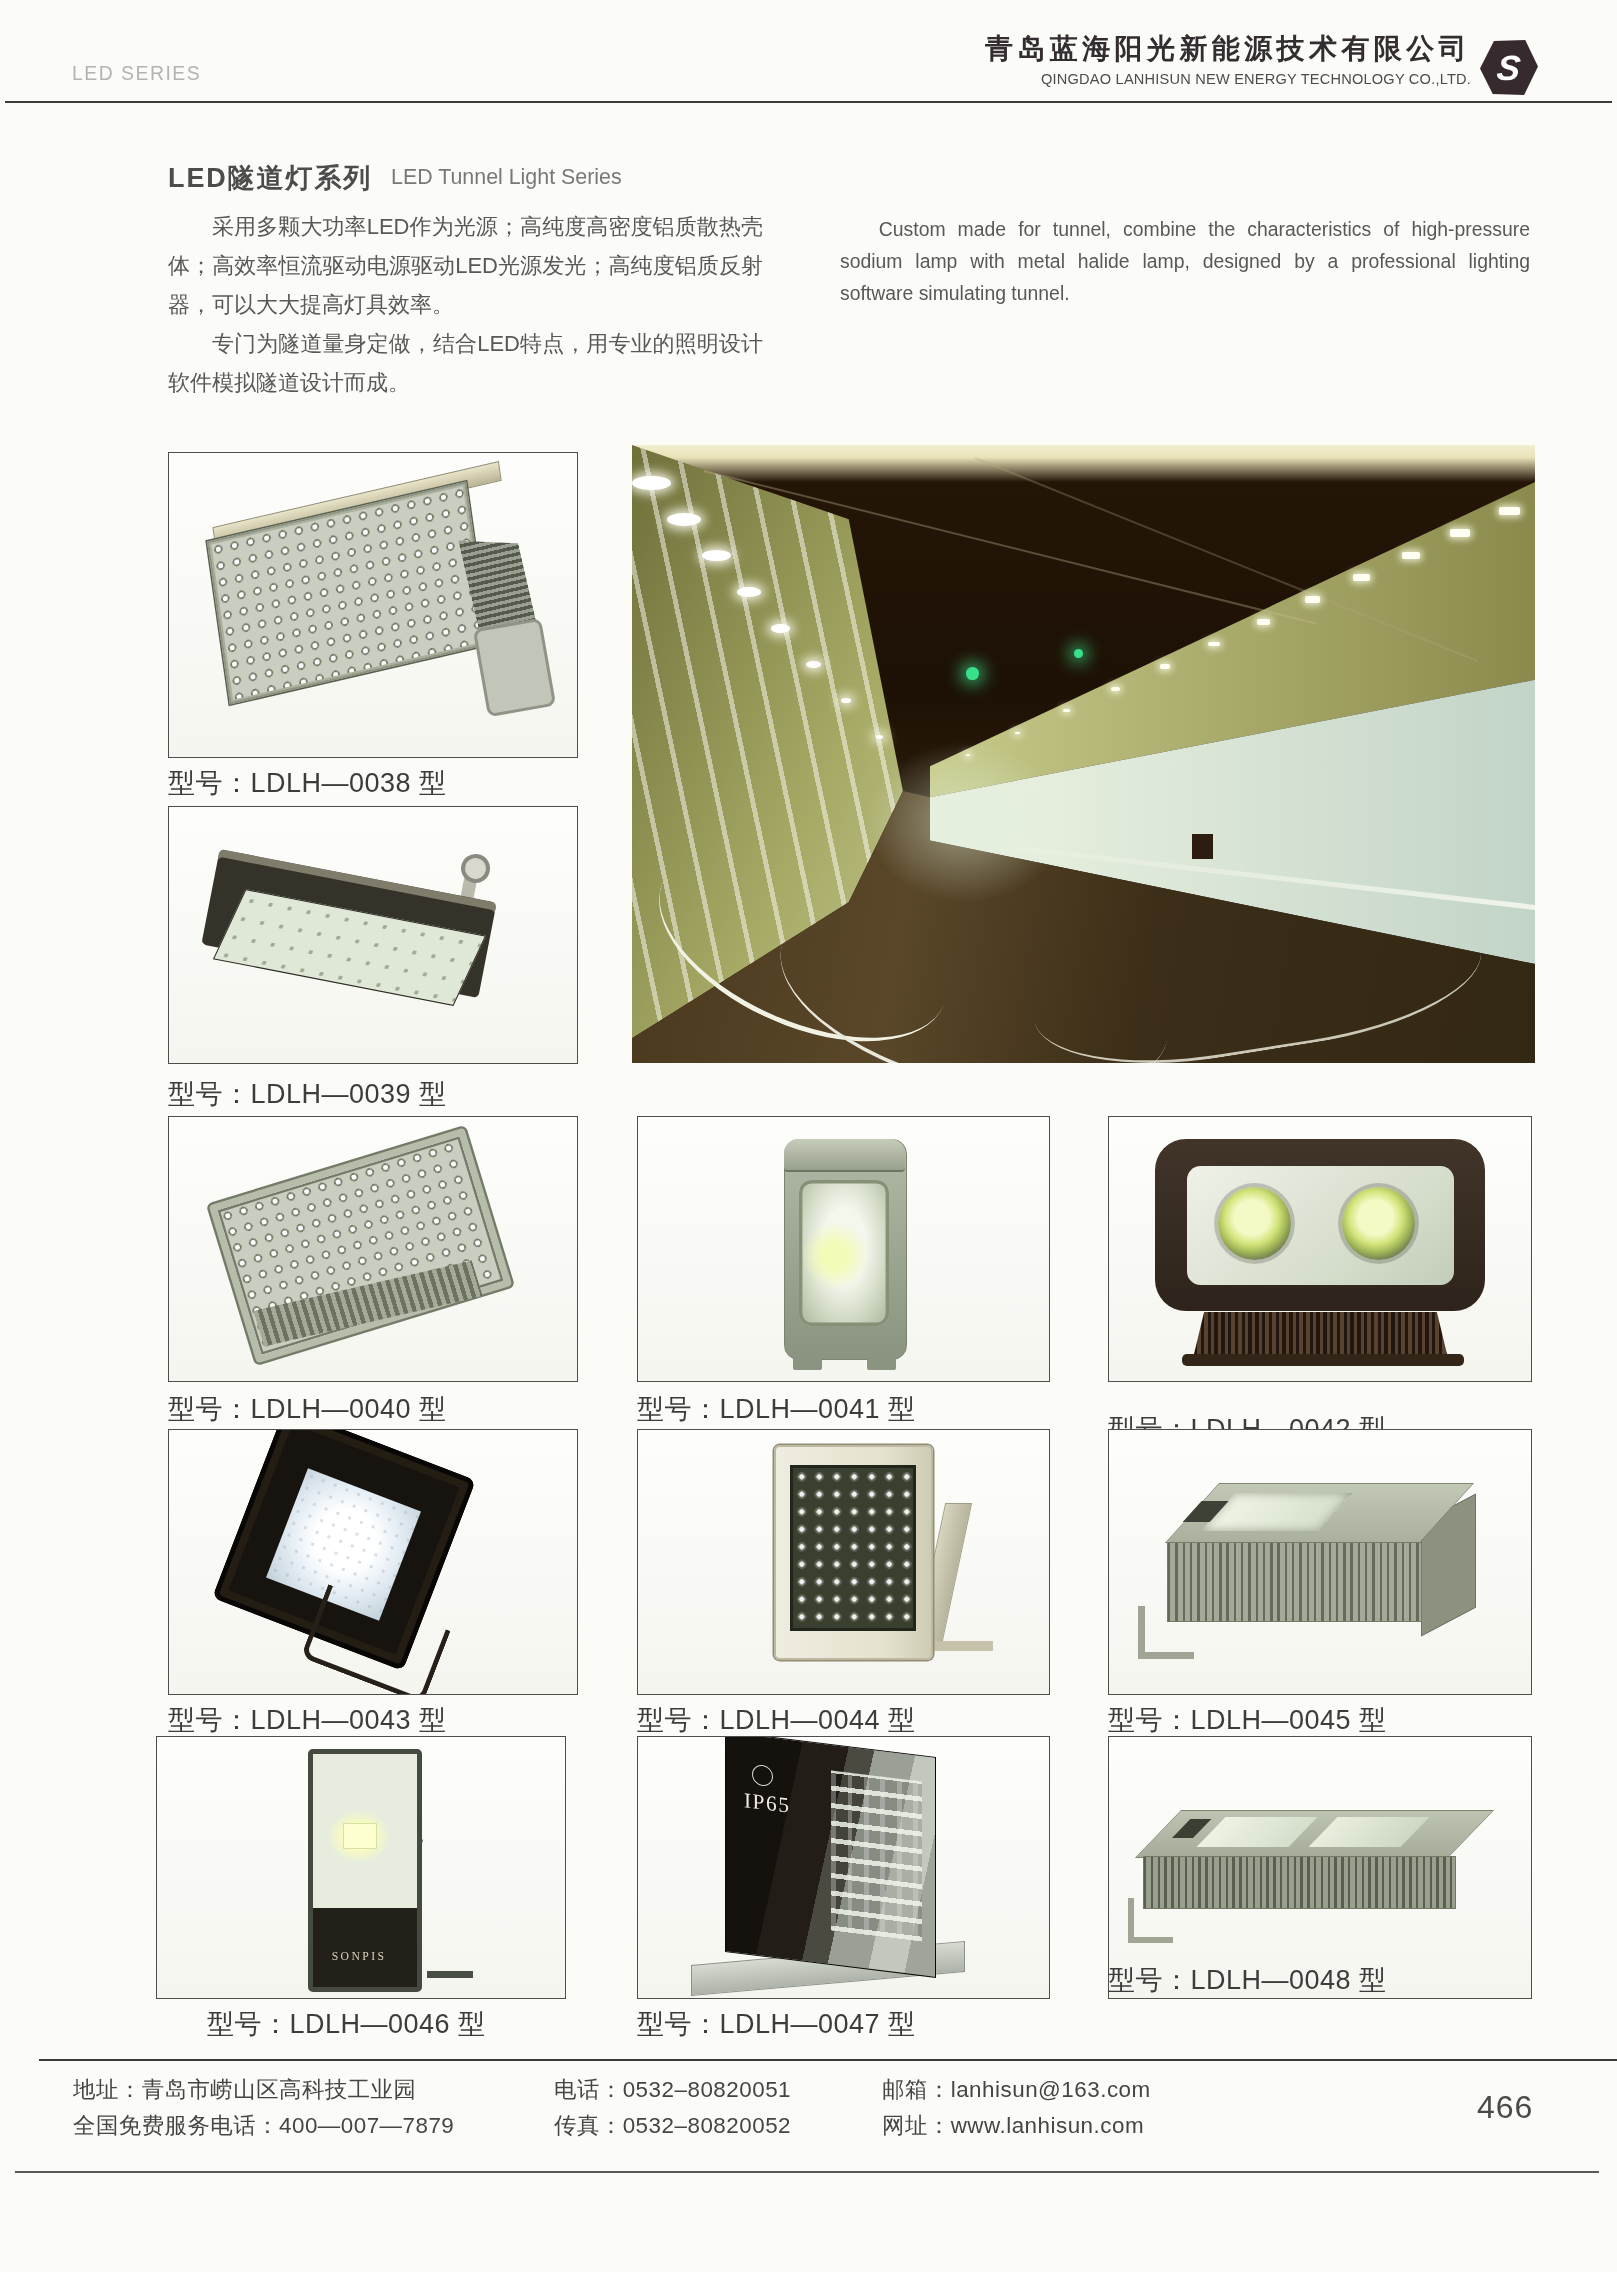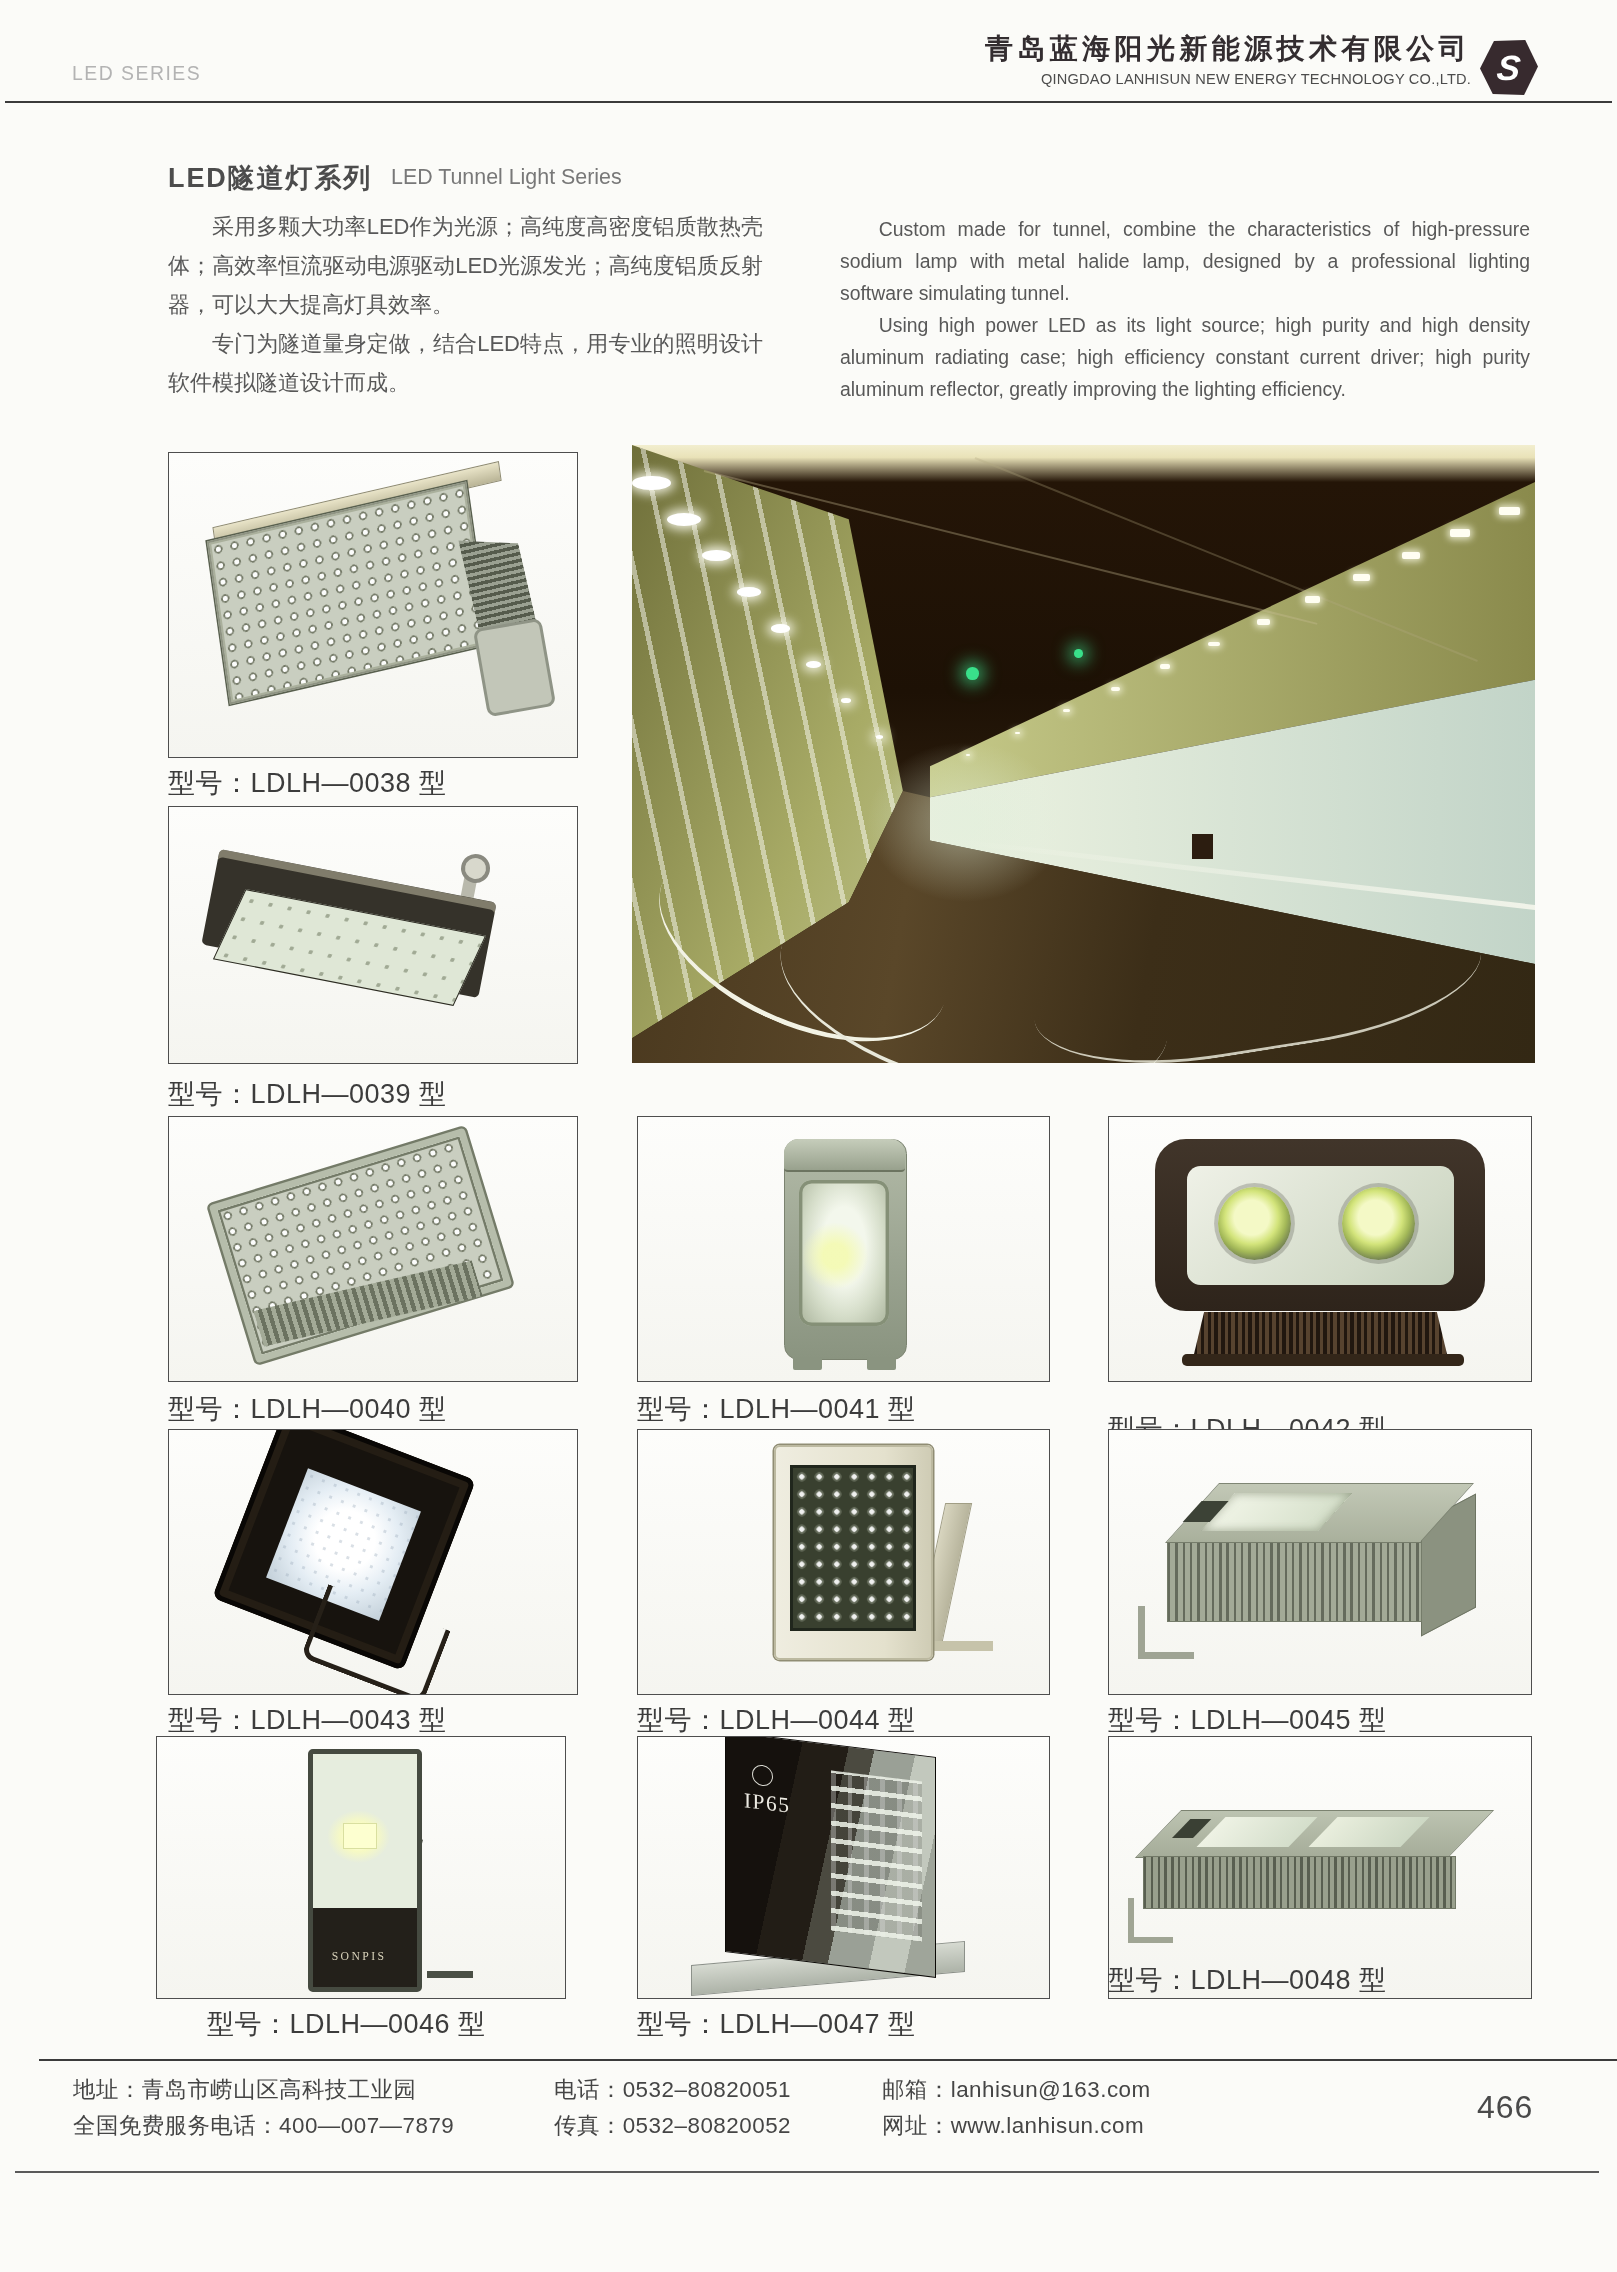--- a/index.html
+++ b/index.html
@@ -151,21 +151,20 @@
   <div class="rule header-rule"></div>
 
   <div class="title-cn">LED隧道灯系列</div>
   <div class="title-en">LED Tunnel Light Series</div>
   <div class="cn-col">
     <p>采用多颗大功率LED作为光源；高纯度高密度铝质散热壳体；高效率恒流驱动电源驱动LED光源发光；高纯度铝质反射器，可以大大提高灯具效率。</p>
     <p>专门为隧道量身定做，结合LED特点，用专业的照明设计软件模拟隧道设计而成。</p>
   </div>
   <div class="en-col">
     <p>Custom made for tunnel, combine the characteristics of high-pressure sodium lamp with metal halide lamp, designed by a professional lighting software simulating tunnel.</p>
-    <p>Using high power LED as its light source; high purity and high density aluminum radiating case; high efficiency constant current driver; high purity aluminum reflector, greatly improving the lighting efficiency.</p>
   </div>
 
   <div class="tunnel">
     <div class="t-layer t-rw-upper"></div>
     <div class="t-layer t-rw-lower"></div>
     <div class="t-layer t-lw"></div>
     <div class="t-layer t-lw-streaks"></div>
     <div class="t-layer t-road"></div>
     <div class="t-lane t-lane1"></div>
     <div class="t-lane t-lane2"></div>

